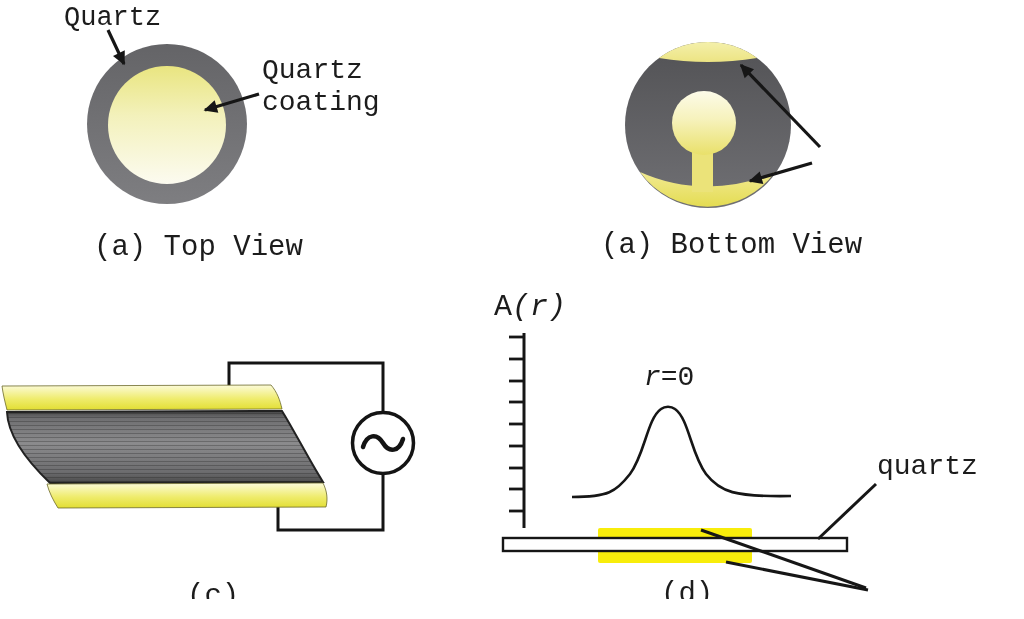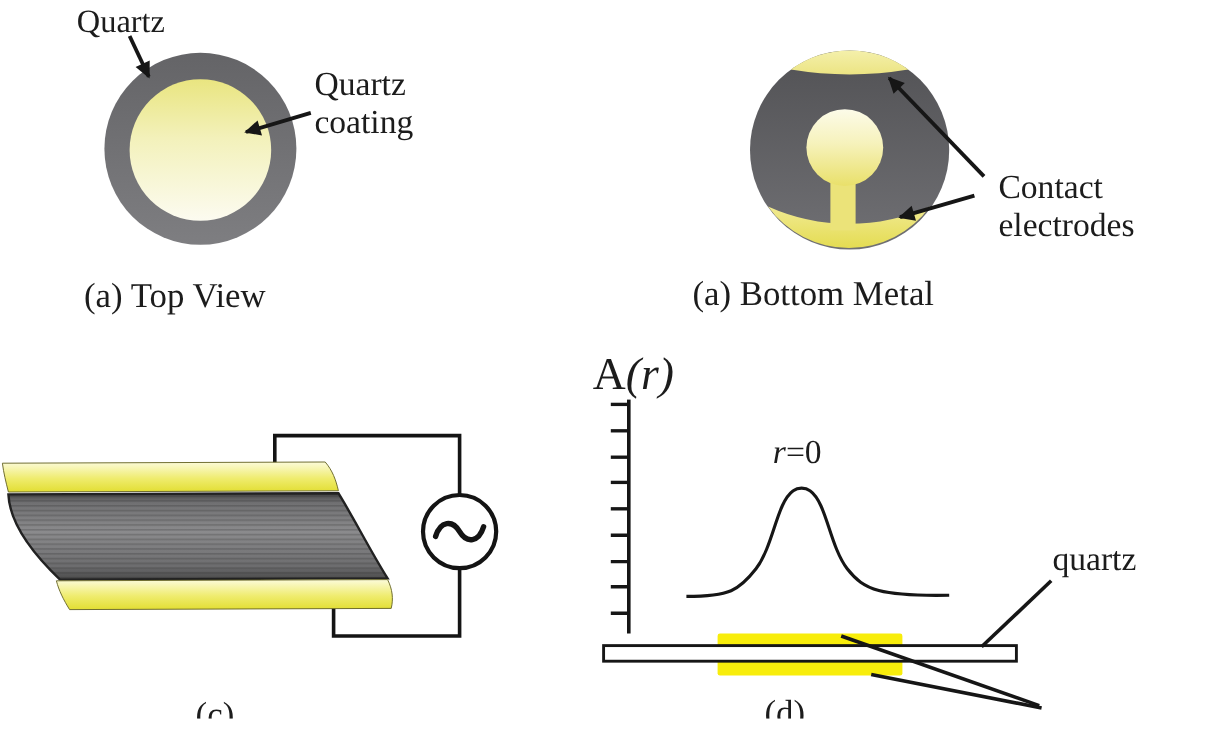--- a/index.html
+++ b/index.html
@@ -1,23 +1,23 @@
 <!DOCTYPE html>
 <html><head>
 <meta charset="utf-8">
 <style>
   html,body{margin:0;padding:0;background:#ffffff;}
   #stage{position:relative;width:1024px;height:599px;background:#ffffff;overflow:hidden;
-         font-family:Liberation Serif, serif;color:#1c1c1c;}
+         font-family:Liberation Mono, monospace;color:#1c1c1c;}
   #shapes{position:absolute;left:0;top:0;}
   .lbl{position:absolute;color:#1c1c1c;line-height:1.16;letter-spacing:0px;}
   .fs27{font-size:27px;}
   .fs28{font-size:28px;}
-  .fs29{font-size:29px;}
-  .fs30{font-size:38px;}
+  .fs29{font-size:29px;margin-left:24px;}
+  .fs30{font-size:30px;}
   .wrap110{width:112px;}
   .wrap150{width:152px;}
   .it{font-style:italic;}
 </style>
 </head>
 <body>
 
 <div id="stage">
 
   <svg id="shapes" width="1024" height="619" viewBox="0 0 1024 619">
@@ -118,23 +118,22 @@
       <line x1="726" y1="562" x2="868" y2="590" stroke="#161616" stroke-width="3"></line>
     </g>
   </svg>
 
   <div class="lbl fs27" style="left:64px;top:3px;">Quartz</div>
 
   <div class="lbl fs28 wrap110" style="left:262px;top:55px;">Quartz coating</div>
 
   <div class="lbl fs29" style="left:70px;top:231px;">(a) Top View</div>
 
-  <div class="lbl fs28 wrap150" style="left:832px;top:141px;">Contact electrodes</div>
 
-  <div class="lbl fs29" style="left:577px;top:229px;">(a) Bottom Metal</div>
+  <div class="lbl fs29" style="left:577px;top:229px;">(a) Bottom View</div>
 
   <div class="lbl fs29" style="left:163px;top:580px;">(c)</div>
 
   <div class="lbl fs30" style="left:494px;top:290px;"><span>A</span><span class="it">(r)</span></div>
 
   <div class="lbl fs28" style="left:644px;top:362px;"><span class="it">r</span><span>=0</span></div>
 
   <div class="lbl fs28" style="left:877px;top:451px;">quartz</div>
 
 

